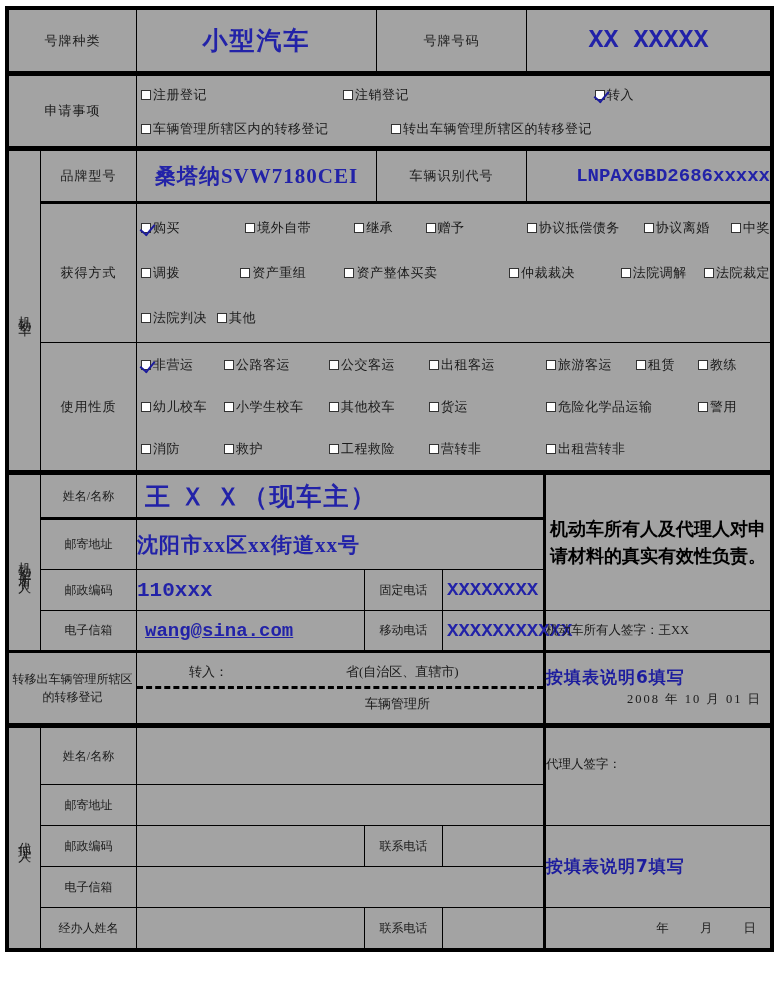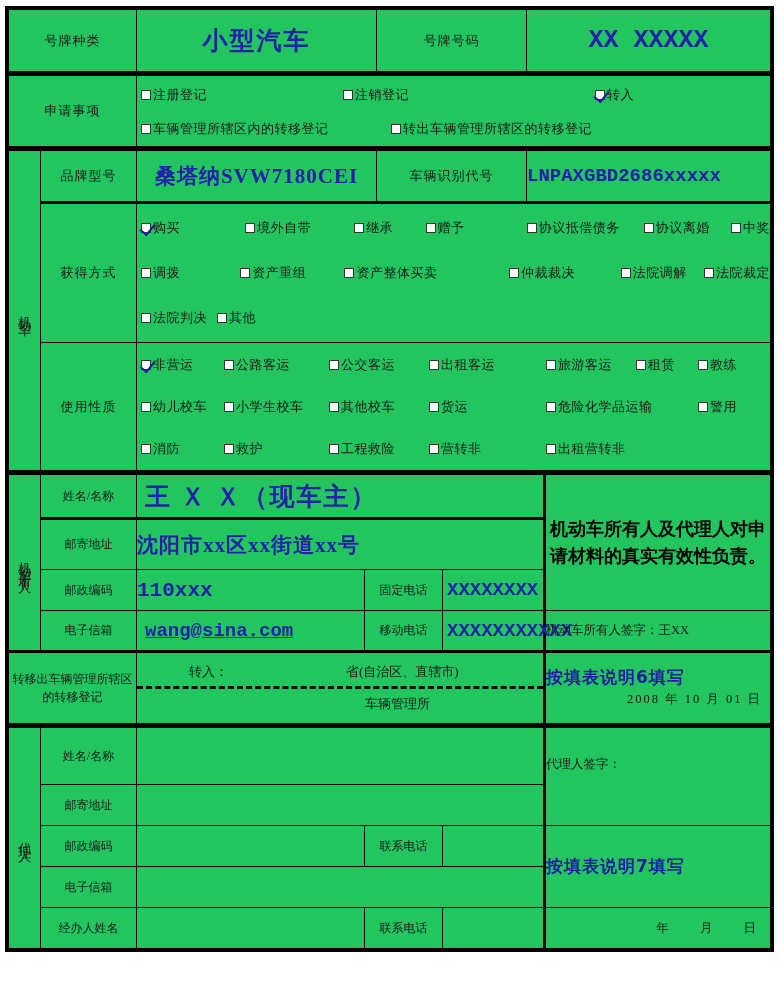--- a/index.html
+++ b/index.html
@@ -32,21 +32,21 @@
 
   table.grid {
     width: 100%;
     border-collapse: collapse;
     table-layout: fixed;
   }
   table.grid td {
     border: 1px solid #000;
     padding: 0;
     vertical-align: middle;
-    background: #22c55e;
+    background: #a3a3a3;
   }
   td.nb-l { border-left: 0; }
   td.nb-r { border-right: 0; }
   td.nb-t { border-top: 0; }
   td.nb-b { border-bottom: 0; }
 
   
   .lbl {
     text-align: center;
     font-size: 13px;
@@ -248,21 +248,21 @@
       <tbody>
           <tr style="height:52px">
         <td class="nb-l nb-t vcell" rowspan="3">
           <span class="vside">机动车</span>
         </td>
         <td class="nb-t lbl">品牌型号</td>
         <td class="nb-t" style="text-align:center">
           <span class="val val-lg">桑塔纳SVW7180CEI</span>
         </td>
         <td class="nb-t lbl">车辆识别代号</td>
-        <td class="nb-t nb-r" style="text-align:left">
+        <td class="nb-t nb-r" style="text-align:right">
           <span class="val val-md val-mono">LNPAXGBD2686xxxxx</span>
         </td>
       </tr>
 
       <tr style="height:140px">
         <td class="lbl thick-t">获得方式</td>
         <td class="nb-r thick-t" colspan="3">
           <div class="cbrow" style="height:45px">
             <span class="cbitem" style="width:105px">
               <span class="box checked"></span>

